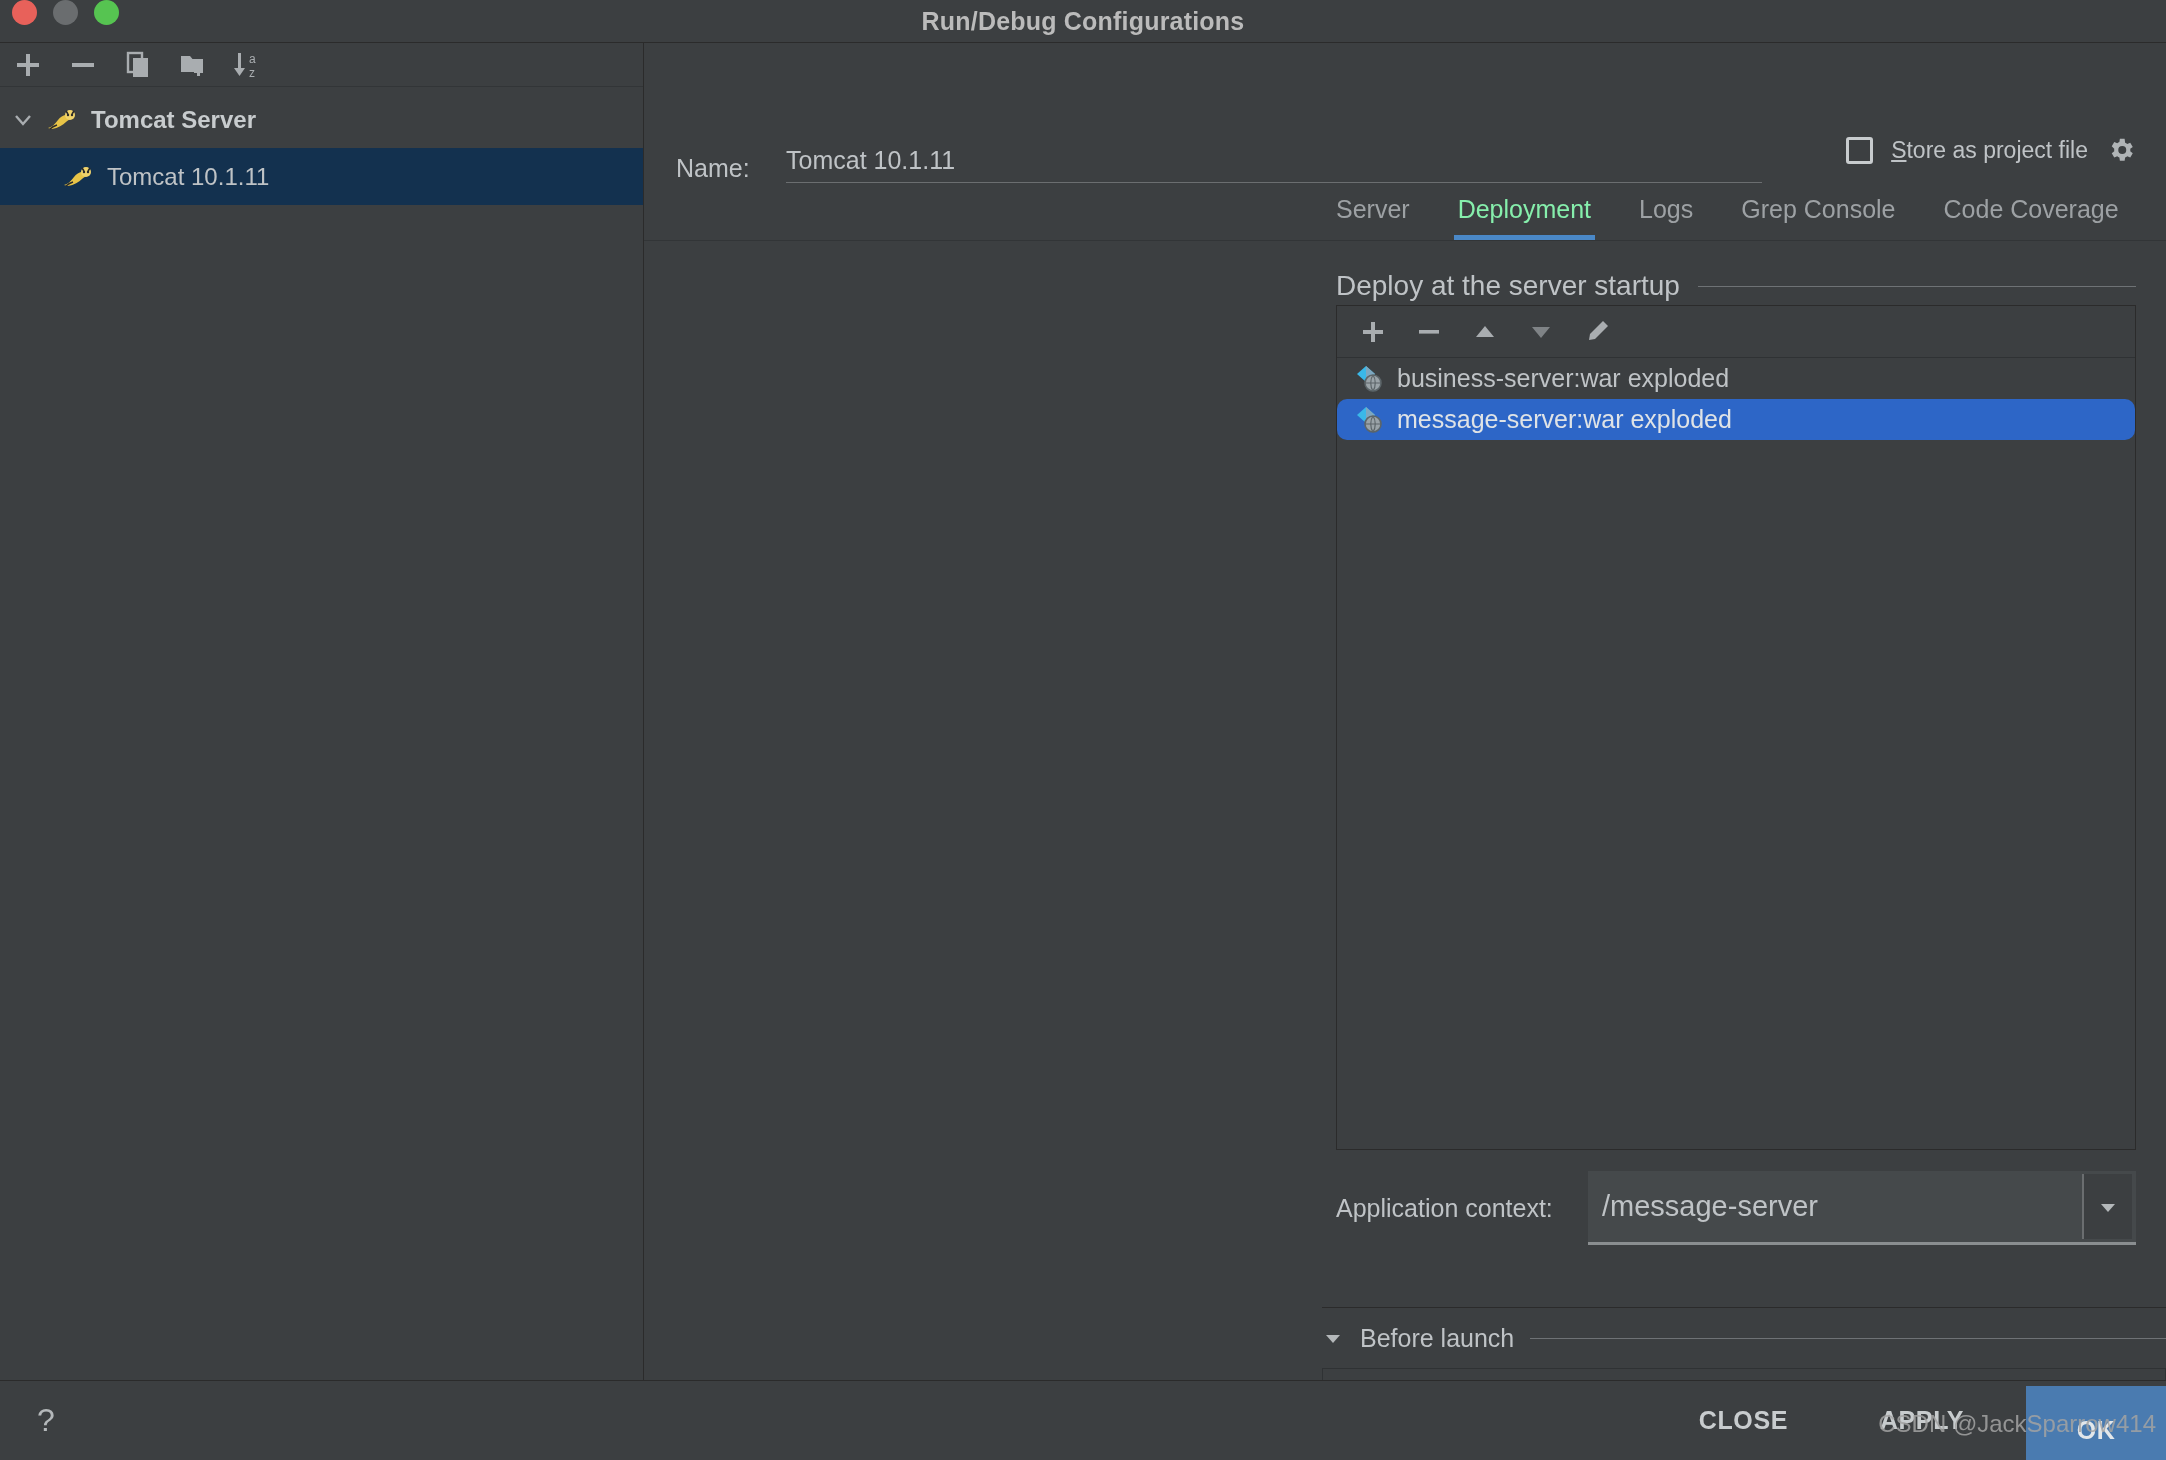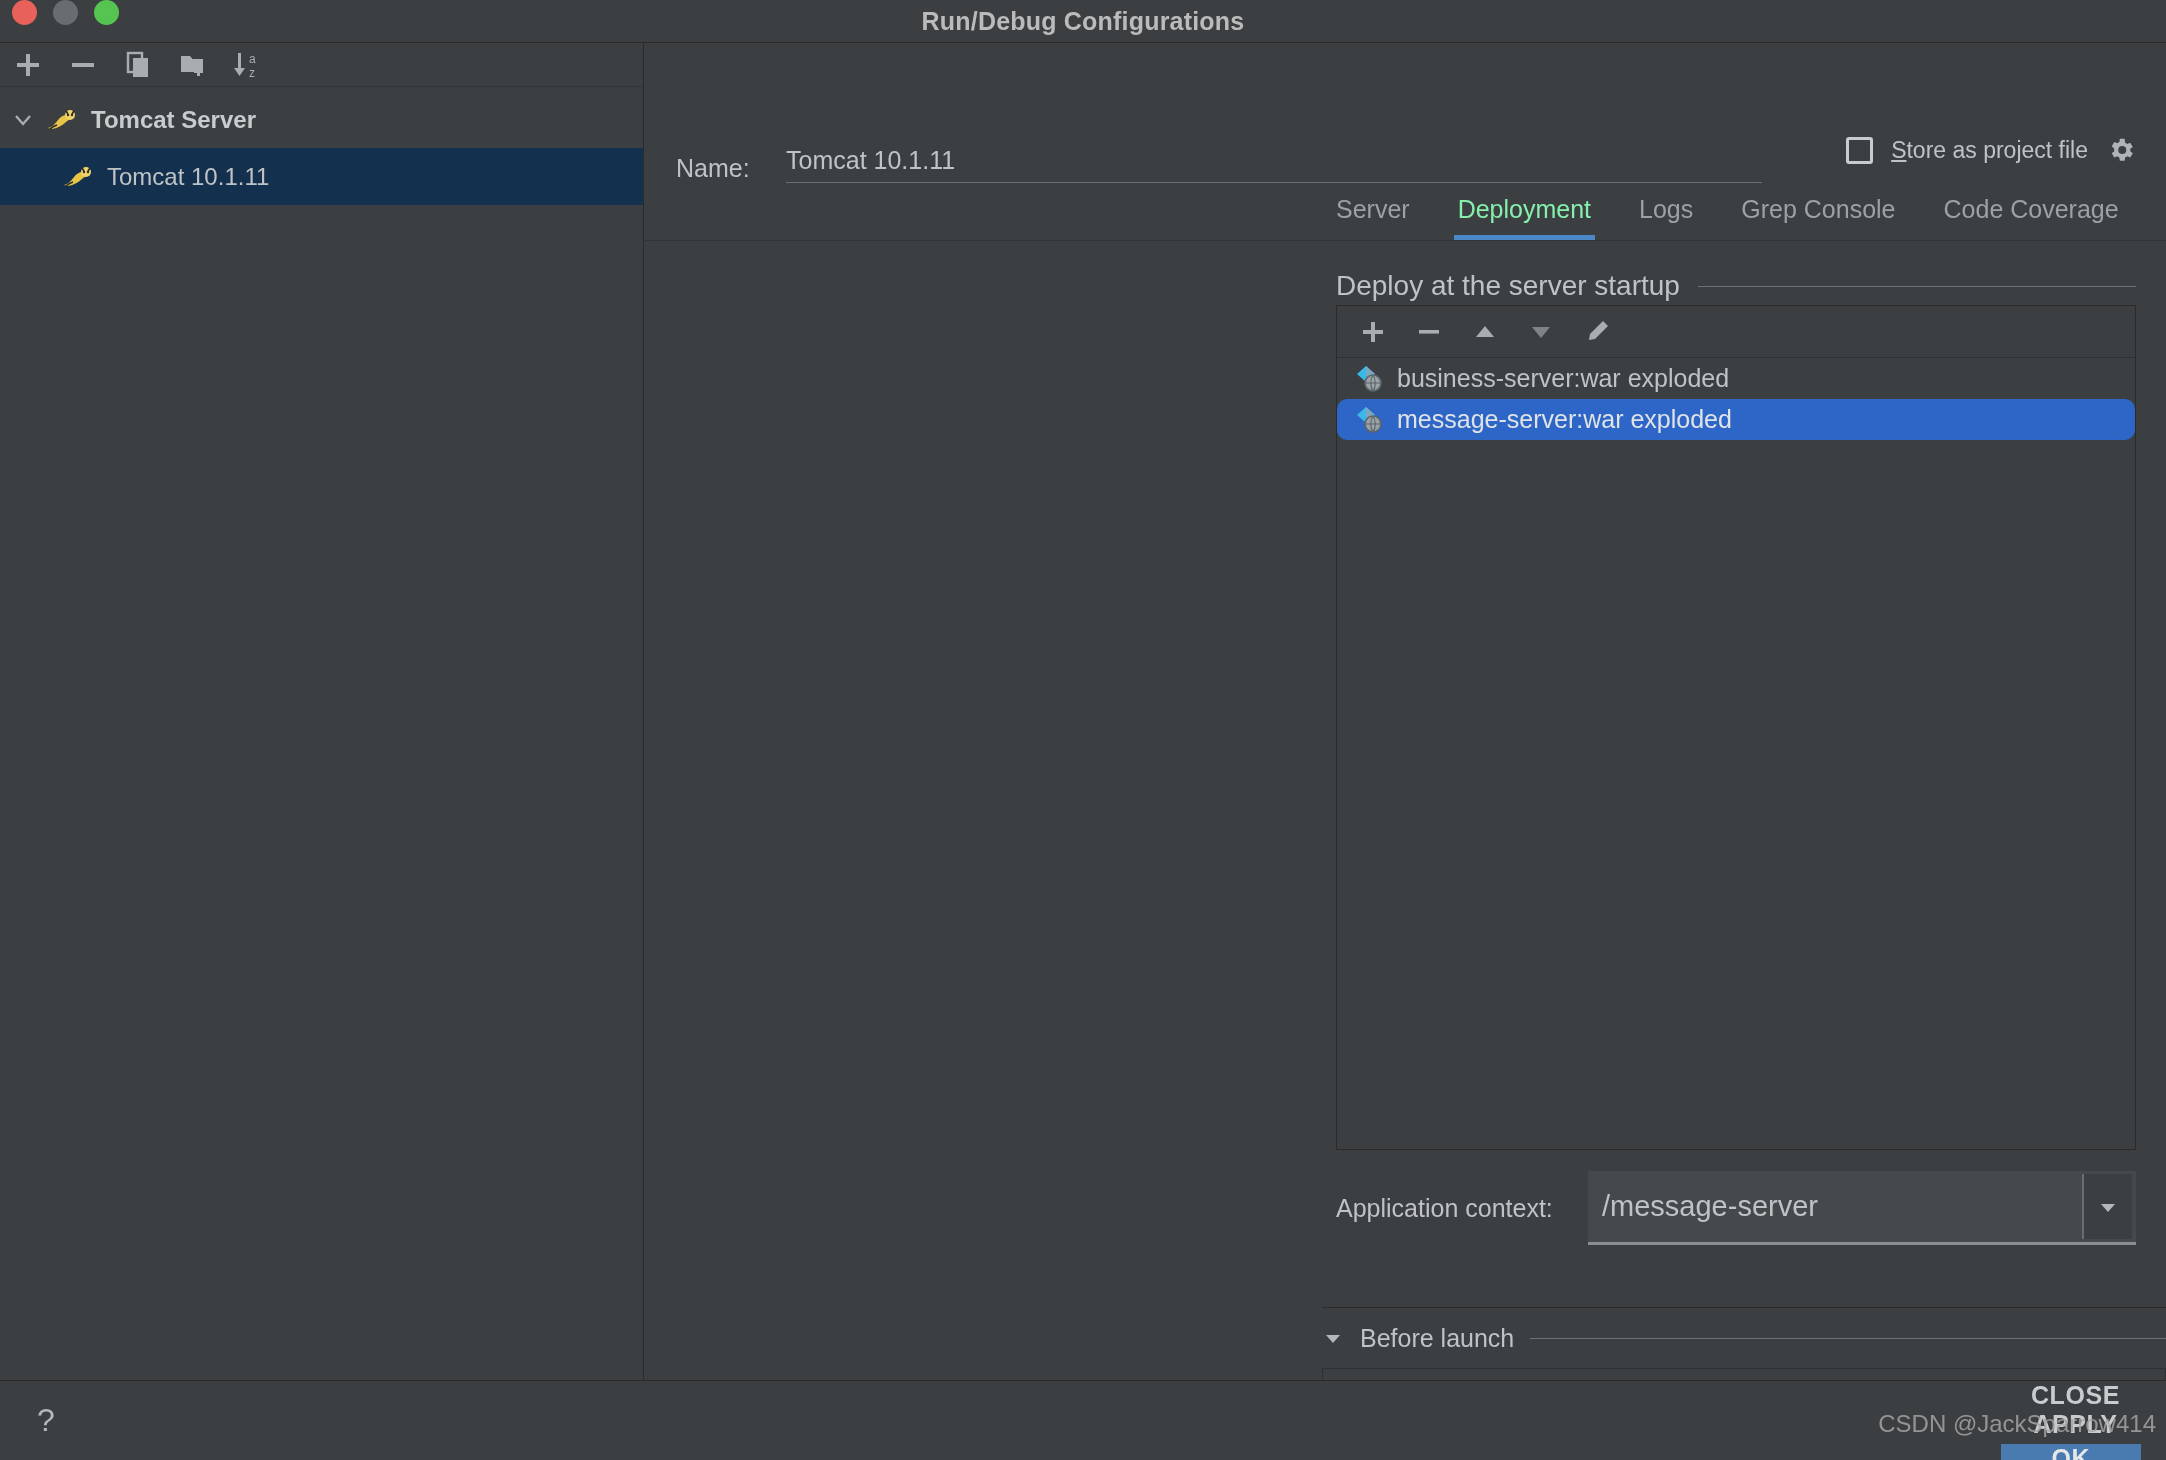--- a/index.html
+++ b/index.html
@@ -222,21 +222,21 @@
     border-top: 1px solid #2b2b2b;
     display: flex; align-items: center;
     position: relative;
     background: #3c3f41;
   }
   .help-btn {
     width: 60px; margin-left: 16px;
     font-size: 32px; color: #b4b8ba;
     display: flex; align-items: center; justify-content: center;
   }
-  .btn-group { margin-left: auto; display: flex; align-items: stretch; height: 100%; flex-direction: column; }
+  .btn-group { margin-left: auto; display: flex; align-items: stretch; height: 100%; }
   .flat-btn {
     display: flex; align-items: center; justify-content: center;
     font-size: 25px; font-weight: bold; color: #c8ccce;
     padding: 0 46px; letter-spacing: .6px;
   }
   .ok-btn {
     display: flex; align-items: center; justify-content: center;
     background: #4a7bb0; color: #e3e7ea;
     font-size: 25px; font-weight: bold; letter-spacing: .6px;
     width: 140px; margin: 5px 0 0 16px; height: 88px;

